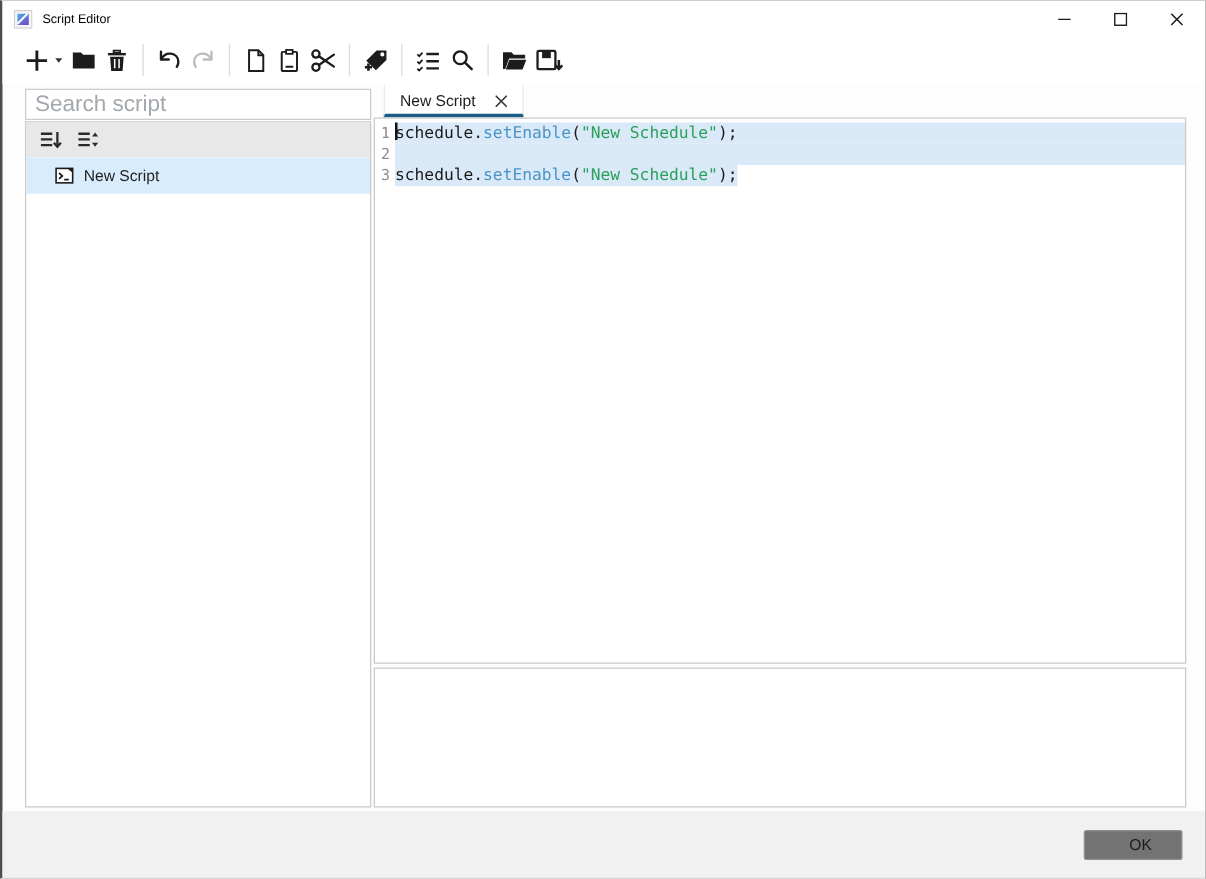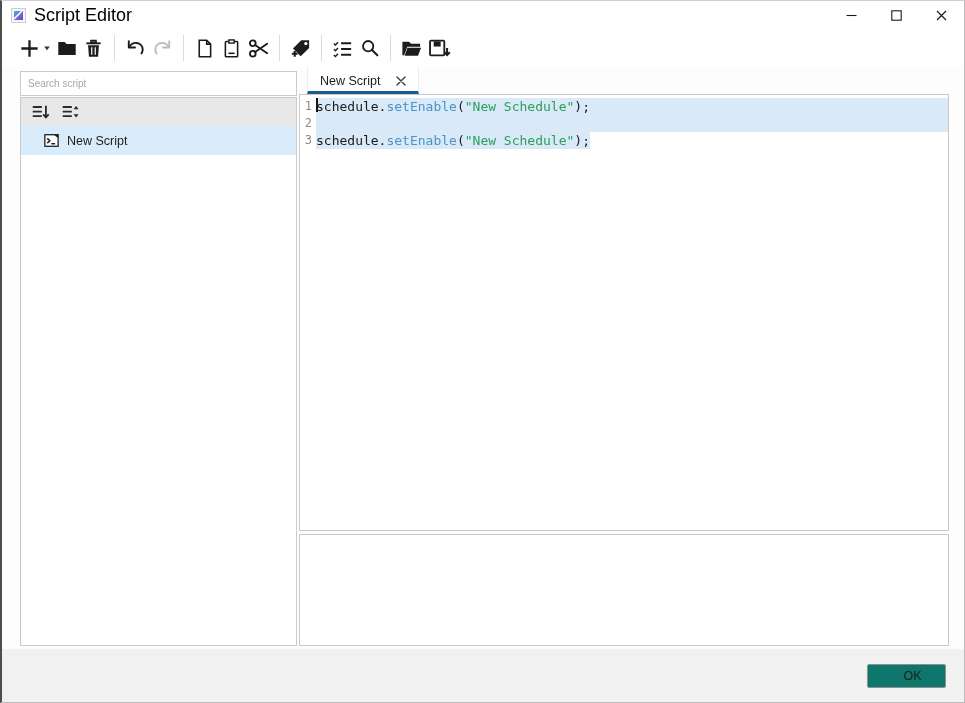--- a/index.html
+++ b/index.html
@@ -7,40 +7,40 @@
   body { font-family:"Liberation Sans", sans-serif; background:#fdfdfd; color:#1c1c1c; overflow:hidden; }
 
   .window { position:relative; width:965px; height:703px; background:#fdfdfd;
             border-left:2px solid #4d4d4d; border-top:1px solid #cfcfcf;
             border-right:1px solid #bdbdbd; border-bottom:1px solid #bdbdbd; }
 
   
   .titlebar { position:absolute; left:0; top:0; right:0; height:28px; background:#ffffff;
               display:flex; align-items:center; }
   .app-icon { width:15px; height:15px; margin-left:9px; display:inline-flex; }
-  .title-text { margin-left:8px; font-size:18px; color:#000; }
+  .title-text { margin-left:8px; font-size:10px; color:#000; }
   .win-controls { position:absolute; right:0; top:0; height:28px; display:flex; }
   .win-btn { width:45px; height:28px; display:flex; align-items:center; justify-content:center; cursor:default; }
   .win-btn svg { display:block; }
 
   
   .toolbar { position:absolute; left:0; top:28px; right:0; height:38px; background:#ffffff;
              display:flex; align-items:center; padding-left:14px; }
   .tb-group { display:flex; align-items:center; }
   .tb-btn { height:30px; min-width:27px; padding:0 2px; display:flex; align-items:center; justify-content:center;
             color:#1c1c1c; }
   .tb-btn.disabled { color:#bdbdbd; }
   .tb-btn svg { display:block; }
   .tb-caret { margin-left:2px; display:inline-flex; }
   .tb-sep { width:1px; height:26px; background:#dcdcdc; margin:0 7px; }
 
   
   .search-box { position:absolute; left:18px; top:70px; width:277px; height:25px;
                 border:1px solid #cbcbcb; background:#fff; font-family:"Liberation Sans", sans-serif;
-                font-size:10px; padding:0 7px; color:#333; outline:none; }
+                font-size:18px; padding:0 7px; color:#333; outline:none; }
   .search-box::placeholder { color:#a3a8ad; }
   .sidebar { position:absolute; left:18px; top:96px; width:277px; height:549px;
              border:1px solid #c9c9c9; background:#fff; display:flex; flex-direction:column; }
   .sidebar-header { height:28px; background:#e8e8e8; display:flex; align-items:center; padding-left:8px; gap:8px; flex:0 0 auto; }
   .sb-hicon { width:22px; height:22px; display:flex; align-items:center; justify-content:center; color:#2a2a2a; }
   .sidebar-list { flex:1; overflow:hidden; }
   .sidebar-item { height:29px; display:flex; align-items:center; padding-left:22px; gap:7px; font-size:12.5px; color:#1f1f1f; }
   .sidebar-item.selected { background:var(--list-sel,#d8ecfb); }
 
   
@@ -65,21 +65,21 @@
   .tok-string { color:var(--string,#2aa05a); }
   .caret { display:inline-block; width:1.5px; height:14px; background:#151515; margin-right:-1.5px; }
 
   
   .output-panel { position:absolute; left:297px; top:533px; width:650px; height:112px;
                   background:#fff; border:1px solid #c9c9c9; }
 
   
   .footer { position:absolute; left:0; right:0; top:648px; bottom:0; background:#f1f1f1; }
   .ok-btn { position:absolute; right:18px; top:15px; width:79px; height:24px;
-            background:#0f766e; border:1px solid #8f8f8f; border-radius:2px;
+            background:#737373; border:1px solid #8f8f8f; border-radius:2px;
             font-family:"Liberation Sans", sans-serif; font-size:12.5px; color:#1c1c1c;
             display:flex; align-items:center; justify-content:center;padding-left:12px; }
 </style>
 </head>
 <body>
 
 <div class="window">
 
   <div class="titlebar">
     <span class="app-icon">

